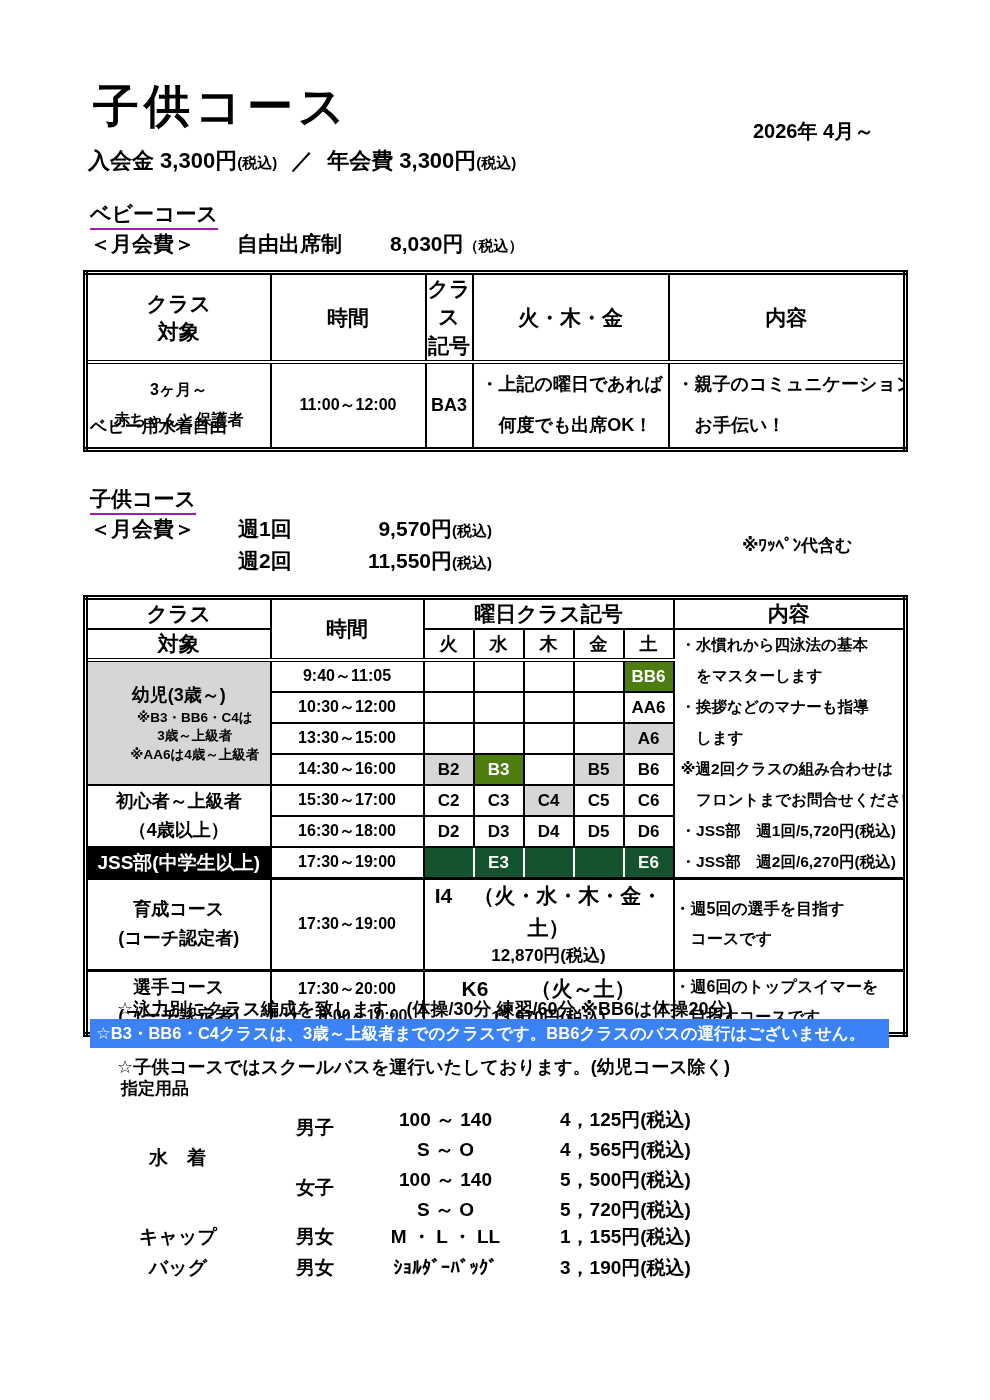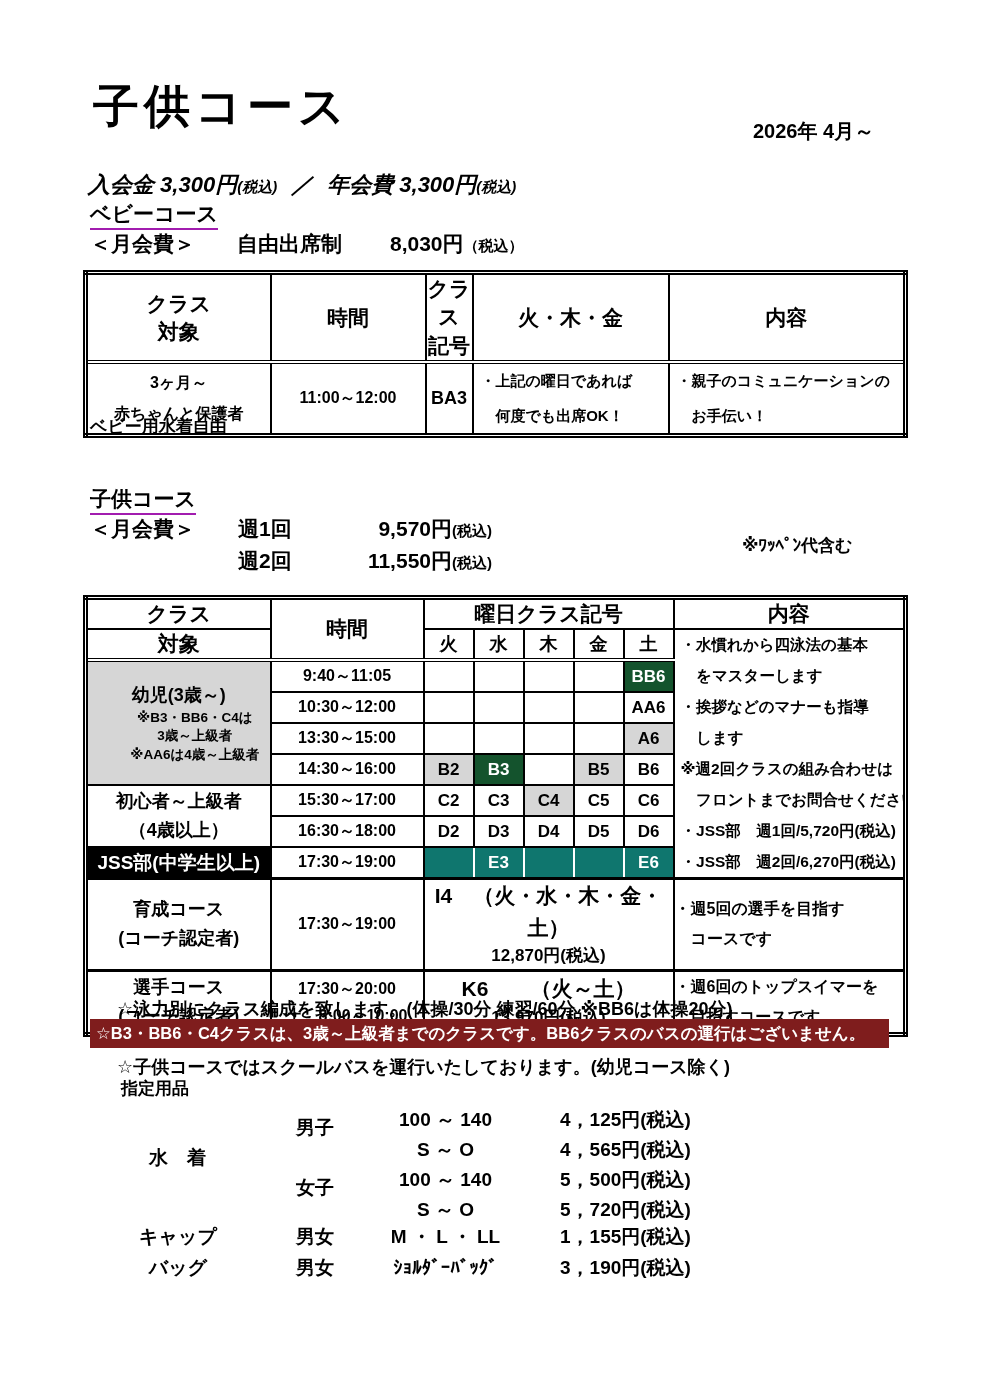--- a/index.html
+++ b/index.html
@@ -6,21 +6,21 @@
   body {
     width:990px; height:1400px; background:#fff; position:relative;
     font-family:"Liberation Sans","DejaVu Sans",sans-serif;
     font-weight:700; color:#000; overflow:hidden;
   }
   .abs { position:absolute; }
 
   
   .page-title { left:93px; top:76px; font-size:46px; letter-spacing:5px; }
   .page-date  { left:753px; top:118px; font-size:20px; }
-  .admission  { left:88px; top:170px; font-size:22px;font-style:italic; }
+  .admission  { left:88px; top:146px; font-size:22px; }
   .tax-s { font-size:15px; }
   .sep { margin:0 14px; }
 
   
   .sec-title { font-size:21px; border-bottom:2px solid #a21caf; padding-bottom:0;font-family:Liberation Serif, serif; }
   .baby-title { left:90px; top:200px; }
   .kids-title { left:90px; top:485px; }
 
   .baby-fee { left:90px; top:230px; font-size:21px; }
   .baby-fee .g1 { margin-right:42px; } .baby-fee .g2 { margin-right:48px; }
@@ -37,55 +37,55 @@
   td { border:2px solid #000; text-align:center; vertical-align:middle; overflow:hidden; padding:0; }
 
   .baby-table { left:83px; top:270px; width:822px; }
   .baby-table { border:5px double #000; }
   .baby-table td.bh { height:58px; font-size:21px; }
   .baby-table tr.bbody td { height:62px; border-top:4px double #000; }
   .bh-code div, .bh-ct div { line-height:1.35; }
   .bh-code { font-size:15px; }
   .b-small { font-size:16px; line-height:1.9; }
   .b-code { font-size:18px; }
-  .b-left { text-align:left; padding-left:7px; font-size:15px; line-height:2.3; white-space:nowrap;border-radius:22px; }
+  .b-left { text-align:left; padding-left:7px; font-size:18px; line-height:2.3; white-space:nowrap;border-radius:22px; }
 
   .main-table { left:83px; top:595px; width:822px; border:5px double #000; }
   .main-table td.hc { font-size:21px; }
   .main-table .r1 td { height:26px; }
   .main-table .r2 td { height:27px; }
   .hc-class { border-bottom:1px solid #000; }
   .hc-daycode { font-size:17px; }
   .dn { font-size:18px; }
   .time { font-size:16px; height:29px; }
   .day { font-size:17px; }
-  .green { background:#14532d; color:#fff;margin-top:12px; }
+  .green { background:#4d7c0f; color:#fff;margin-top:12px; }
   .grey  { background:#d6d6d6; }
   .hdr-sep { border-top:4px double #000; }
   .nline { border-top:0; border-bottom:0; border-left:2px solid #000; text-align:left;
            padding-left:6px; font-size:15.5px; white-space:nowrap; }
   .lbl-yoji { background:#d6d6d6; }
   .lbl-yoji .l1 { font-size:18px; line-height:1.5; }
   .lbl-yoji .l2 { font-size:13.5px; line-height:1.35;margin-left:32px; }
   .lbl-two div { font-size:18px; line-height:1.6; }
   .lbl-jss { background:#000; color:#fff; font-size:19px; }
-  .jss { background:#0f766e; color:#fff; border-right:2px solid #fff; }
+  .jss { background:#14532d; color:#fff; border-right:2px solid #fff; }
   .jss-last { border-right:2px solid #000; }
   .thick td { border-top:3px solid #000; }
   .span-cell .cl1 { font-size:21px; line-height:1.5; }
   .span-cell .cl2 { font-size:17px; line-height:1.5; }
   .c-left { text-align:left; padding-left:0; font-size:16px; line-height:1.9; white-space:nowrap;
             border-left:2px solid #000; }
   .big-row td { height:58px; }
   .t2 { font-size:16px; line-height:1.7;margin-top:23px; }
 
   
   .note1 { left:117px; top:997px; font-size:18px; white-space:nowrap; }
   .note2 { left:90px; top:1019px; width:793px; height:29px; line-height:29px;
-           background:#7f1d1d; color:#fff; font-size:16.5px; padding-left:6px; white-space:nowrap; }
+           background:#3b82f6; color:#fff; font-size:16.5px; padding-left:6px; white-space:nowrap; }
   .note3 { left:117px; top:1055px; font-size:18px; white-space:nowrap; }
 
   
   .equip-title { left:121px; top:1077px; font-size:17px; }
   .eq { font-size:19px; line-height:21px; }
   .eq.ctr { text-align:center; }
 </style>
 </head>
 <body>
 

